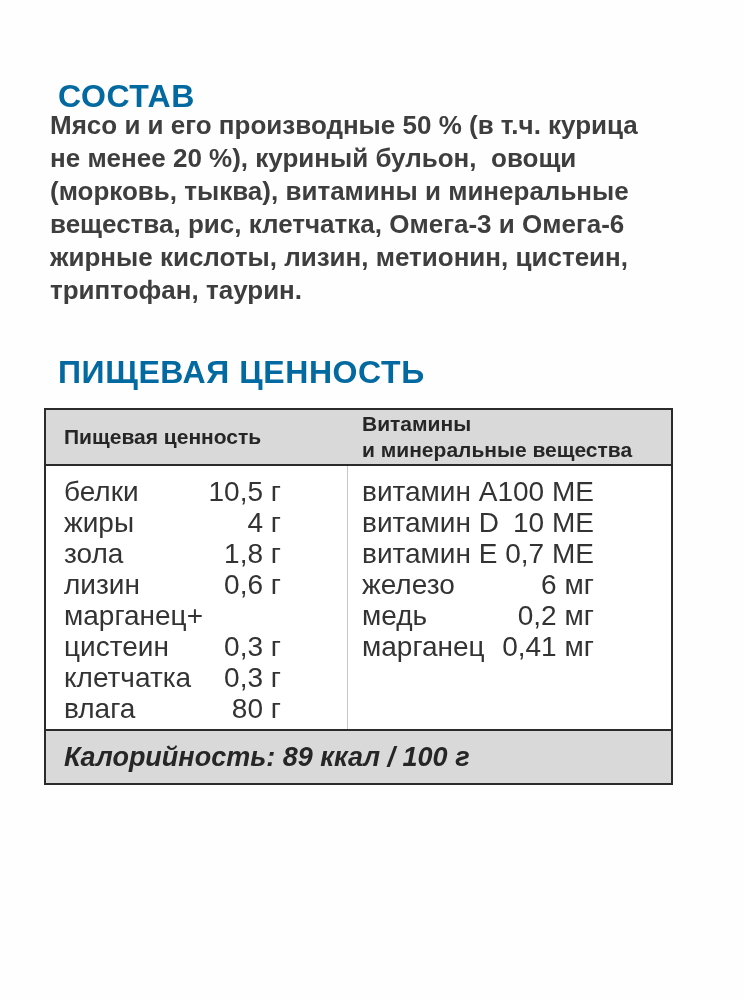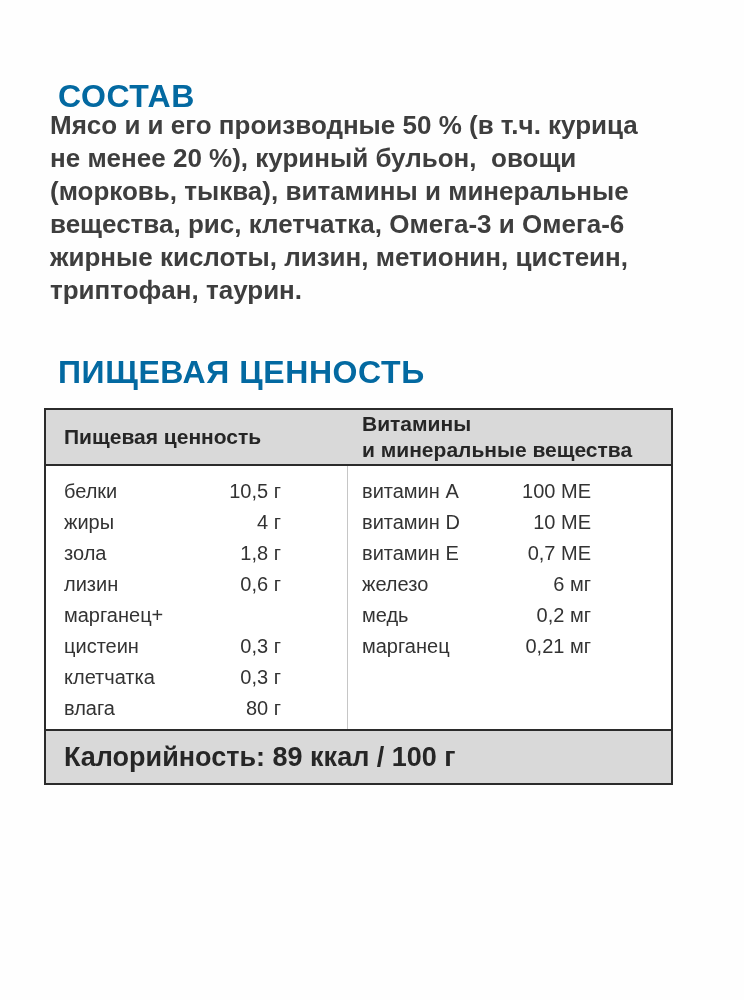--- a/index.html
+++ b/index.html
@@ -92,36 +92,37 @@
     flex-shrink: 0;
   }
   .body-col-right {
     flex: 1;
     box-sizing: border-box;
     padding: 0 80px 0 15px;
   }
   .nutrient-row {
     display: flex;
     justify-content: space-between;
-    font-size: 20px;
+    font-size: 28px;
     line-height: 31px;
     white-space: nowrap;
   }
   .nutrient-value { text-align: center; }
   .table-footer {
     display: flex;
     align-items: center;
     height: 54px;
     background: #d9d9d9;
     border-top: 2px solid #2b2b2b;
     padding-left: 18px;
     box-sizing: border-box;
     font-size: 27px;
     font-weight: bold;
     color: #262626;
+    font-style: italic;
   }
 </style>
 </head>
 <body>
 
 <h2 id="composition-heading" class="section-heading">СОСТАВ</h2>
 
 <div class="composition-text">Мясо и и его производные 50 % (в т.ч. курица
 не менее 20 %), куриный бульон,  овощи
 (морковь, тыква), витамины и минеральные
@@ -193,21 +194,21 @@
       <div class="nutrient-row">
         <span class="nutrient-label">железо</span>
         <span class="nutrient-value">6 мг</span>
       </div>
       <div class="nutrient-row">
         <span class="nutrient-label">медь</span>
         <span class="nutrient-value">0,2 мг</span>
       </div>
       <div class="nutrient-row">
         <span class="nutrient-label">марганец</span>
-        <span class="nutrient-value">0,21 мг</span>
+        <span class="nutrient-value">0,41 мг</span>
       </div>
     </div>
   </div>
 
   <div class="table-footer">
     <span>Калорийность: 89 ккал / 100 г</span>
   </div>
 
 </div>
 

